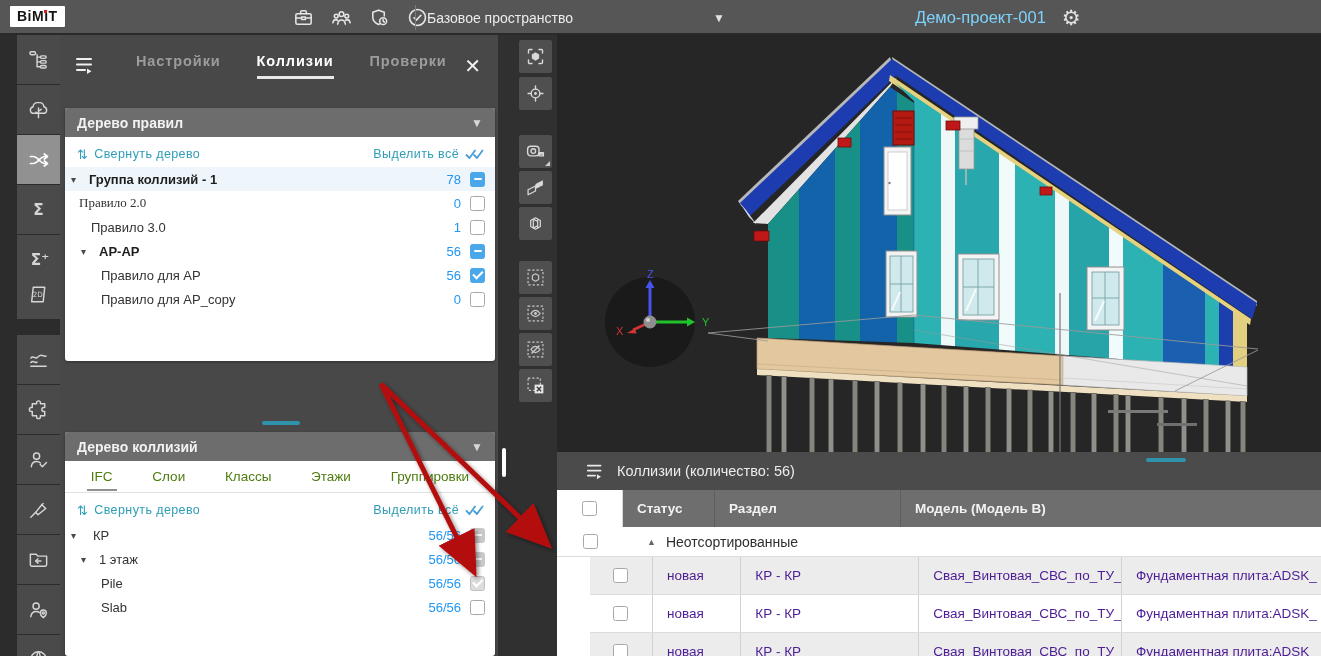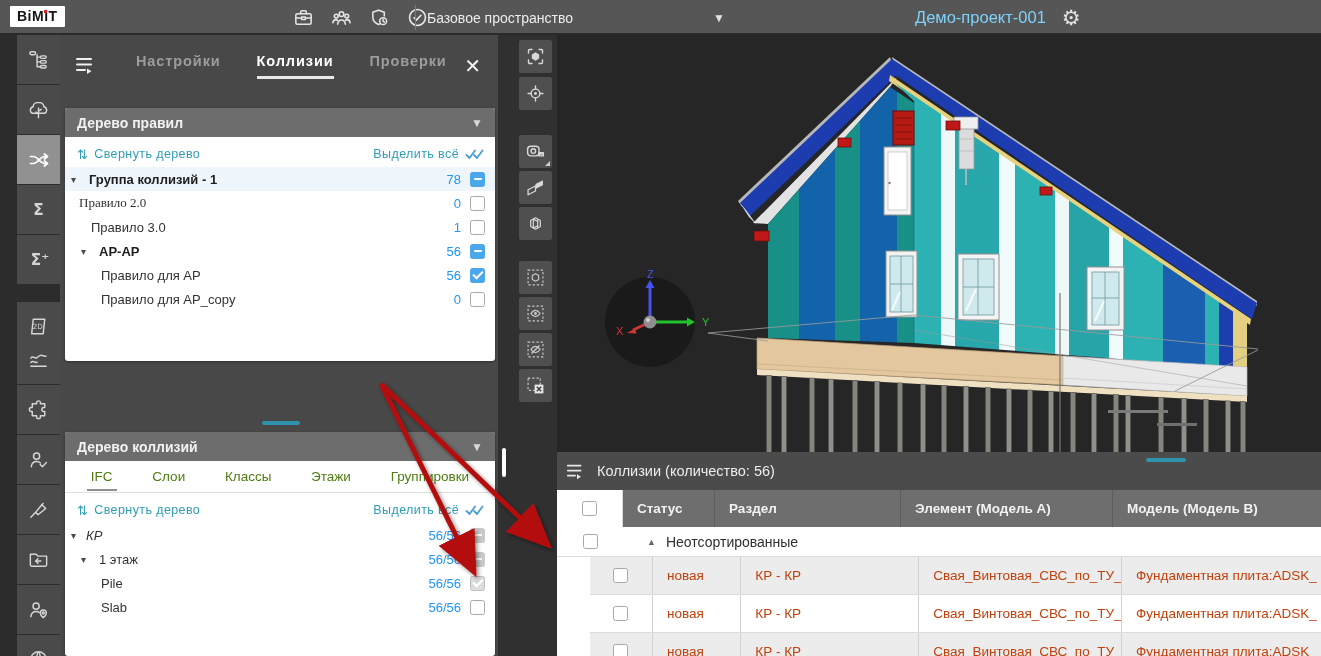--- a/index.html
+++ b/index.html
@@ -73,29 +73,29 @@
   
   .vtool { position:absolute; left:519px; top:35px; width:34px; }
   .vbtn { position:absolute; left:0; width:33px; height:33px; background:#4f4f4f; border-radius:2px; display:flex; align-items:center; justify-content:center; cursor:pointer; }
   .vbtn.corner::after { content:""; position:absolute; right:2px; bottom:2px; border-left:5px solid transparent; border-bottom:5px solid #cfcfcf; }
 
   
   .viewport { position:absolute; left:557px; top:35px; width:764px; height:621px; background:#262626; overflow:hidden; }
 
   
   .ctable { position:absolute; left:557px; top:452px; width:764px; height:204px; background:#fff; overflow:hidden; z-index:10; }
-  .ctitle { height:38px; background:#4b4b4b; display:flex; align-items:center; gap:10px; padding:0 8px; color:#ececec; font-size:14.5px; position:relative; }
+  .ctitle { height:38px; background:#4b4b4b; display:flex; align-items:center; gap:10px; padding:0 28px; color:#ececec; font-size:14.5px; position:relative; }
   .ctitle .dash2 { position:absolute; left:589px; top:6px; }
   .thead { height:37px; display:flex; background:#6e6e6e; }
   .th { display:flex; align-items:center; padding-left:14px; color:#f2f2f2; font-size:13.5px; font-weight:bold; border-right:1px solid #5d5d5d; }
   .th.cbcol { background:#fff; justify-content:center; padding-left:0; border-right:1px solid #d7d7d7; }
   .grow { height:30px; display:flex; align-items:center; background:#fff; border-bottom:1px solid #dcdcdc; font-size:14px; color:#2f2f2f; }
   .grow .tri { font-size:9px; color:#666; margin:0 10px 0 24px; }
   .grow .cbwrap { width:66px; display:flex; justify-content:center; flex:none; }
-  .drow { height:38px; display:flex; border-bottom:1px solid #dcdcdc; font-size:13.5px; color:#c2410c;margin-left:33px; }
+  .drow { height:38px; display:flex; border-bottom:1px solid #dcdcdc; font-size:13.5px; color:#4c1d95;margin-left:33px; }
   .drow.odd { background:#ececec; }
   .td { display:flex; align-items:center; padding-left:14px; border-right:1px solid #d2d2d2; white-space:nowrap; overflow:hidden; }
   .td.cbcol { justify-content:center; padding-left:0; }
 
   
   .arrows { position:absolute; inset:0; z-index:50; pointer-events:none; }
 
   svg.icon { display:block; }
 </style>
 </head>
@@ -175,21 +175,21 @@
         <svg class="icon" width="23" height="23" viewBox="0 0 24 24">
           <text x="12" y="17.5" text-anchor="middle" font-size="16" font-weight="bold" fill="#d6d6d6" font-family="DejaVu Sans, sans-serif">Σ</text>
         </svg>
       </div>
     <div class="tile" style="top:200px">
         <svg class="icon" width="23" height="23" viewBox="0 0 24 24">
           <text x="9.5" y="17.5" text-anchor="middle" font-size="16" font-weight="bold" fill="#d6d6d6" font-family="DejaVu Sans, sans-serif">Σ</text>
           <text x="19" y="12" text-anchor="middle" font-size="10" font-weight="bold" fill="#d6d6d6" font-family="DejaVu Sans, sans-serif">+</text>
         </svg>
       </div>
-    <div class="tile" style="top:267px">
+    <div class="tile" style="top:235px">
         <svg class="icon" width="23" height="23" viewBox="0 0 24 24" fill="none" stroke="#d6d6d6" stroke-width="1.5" stroke-linejoin="round">
           <path d="M6.5 4.5h12l-1.6 15h-12z"></path>
           <text x="11.3" y="14.8" text-anchor="middle" font-size="7.5" fill="#d6d6d6" stroke="none" font-family="DejaVu Sans, sans-serif">2D</text>
         </svg>
       </div>
     <div class="tile" style="top:300px">
         <svg class="icon" width="23" height="23" viewBox="0 0 24 24" fill="none" stroke="#d6d6d6" stroke-width="1.5" stroke-linecap="round">
           <path d="M4 10.5c2.5-3.5 4 1.5 6.5-.5s3.5-3.5 6-2c1.5.9 3.5.5 3.5.5"></path>
           <path d="M4 15.2c2.5-3.5 4 1.5 6.5-.5"></path>
           <path d="M4 19h16"></path>
@@ -331,21 +331,21 @@
           <span>Выделить всё</span>
         <svg class="icon" width="20" height="13" viewBox="0 0 20 13" fill="none" stroke="#4a9fd4" stroke-width="1.8" stroke-linecap="round" stroke-linejoin="round">
             <path d="M1.5 7l3 3L10 2.5"></path>
             <path d="M9 7l3 3L17.5 2.5"></path>
           </svg>
       </span>
     </div>
     <div id="ctree-rows">
         <div class="trow">
           <span class="caret" style="margin-left: 6px;">▾</span>
-          <span class="lbl" style="margin-left: 1px; font-style: italic;">КР</span>
+          <span class="lbl" style="margin-left: 8px;">КР</span>
           <span class="cnt">56/56</span>
           <span class="cb gi"></span>
         </div>
         <div class="trow">
           <span class="caret" style="margin-left: 16px;">▾</span>
           <span class="lbl" style="margin-left: 4px;">1 этаж</span>
           <span class="cnt">56/56</span>
           <span class="cb gi"></span>
         </div>
         <div class="trow">
@@ -570,21 +570,20 @@
         </svg>
       <span>Коллизии (количество: 56)</span>
       <div class="dash dash2"></div>
     </div>
     <div class="thead">
       <div class="th cbcol" style="width:66px">
           <span class="cb"></span>
         </div>
       <div class="th" style="width:92px">Статус</div>
       <div class="th" style="width:186px">Раздел</div>
-      <div class="th" style="width:212px">Элемент (Модель А)</div>
       <div class="th" style="width:208px; border-right:none">Модель (Модель B)</div>
     </div>
     <div class="grow">
       <div class="cbwrap">
           <span class="cb"></span>
         </div>
       <span class="tri">▲</span>
       <span>Неотсортированные</span>
     </div>
     <div id="tbl-rows">

